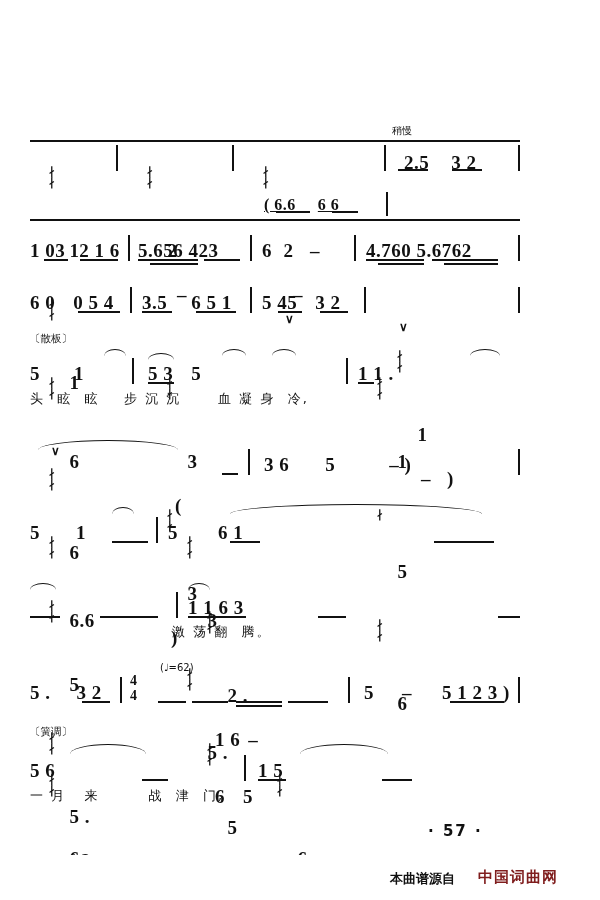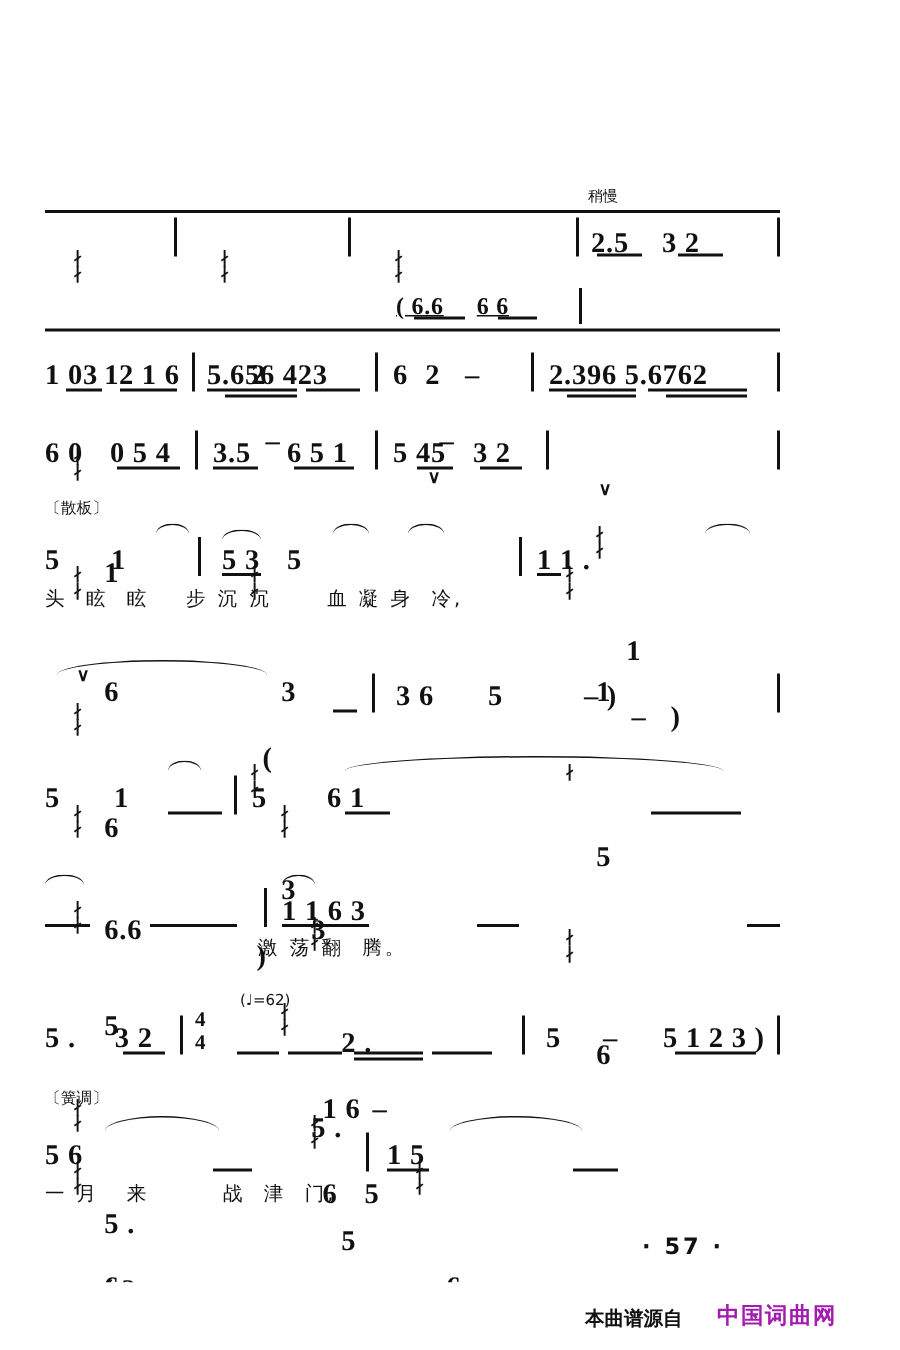--- a/index.html
+++ b/index.html
@@ -112,21 +112,21 @@
     font-family: "DejaVu Sans", sans-serif;
     font-size: 13px;
     font-weight: bold;
     color: #111111;
   }
   .footer-brand {
     position: absolute;
     font-family: "DejaVu Sans", sans-serif;
     font-size: 15px;
     font-weight: bold;
-    color: #a21caf;
+    color: #7f1d1d;
     letter-spacing: 1px;
   }
 </style>
 </head>
 <body>
 
 <div class="page">
 
   <div class="tempo" style="left:392px; top:124px;">稍慢</div>
   <div class="rule" style="left:30px; top:140px; width:490px; height:2px;"></div>
@@ -160,21 +160,21 @@
   <div class="notes" style="left:244px; top:152px;">
     <span style="position:relative;">
       <span style="font-size:11px; position:absolute; left:-2px; top:-9px;">∤</span>
       <span style="font-size:11px; position:absolute; left:-2px; top:2px;">∤</span>
       <span style="margin-left:8px;">2</span>
     </span>
     <span style="display:inline-block;width:28px;"></span>–
     <span style="display:inline-block;width:20px;"></span><span style="font-size:12px;">∨</span>
   </div>
   <div class="bar" style="left:384px; top:145px; height:26px;"></div>
-  <div class="notes" style="left:394px; top:152px;">2.5<span style="display:inline-block;width:22px;"></span>3 2</div>
+  <div class="notes" style="left:404px; top:152px;">2.5<span style="display:inline-block;width:22px;"></span>3 2</div>
   <div class="thin" style="left:398px; top:169px; width:30px;"></div>
   <div class="thin" style="left:452px; top:169px; width:30px;"></div>
   <div class="bar" style="left:518px; top:145px; height:26px;"></div>
 
   <div class="rule" style="left:30px; top:219px; width:490px; height:2px;"></div>
   <div class="notes" style="left:264px; top:196px; font-size:16px;text-decoration:underline;">( 6.6<span style="display:inline-block;width:22px;"></span>6 6</div>
   <div class="thin" style="left:276px; top:211px; width:34px;"></div>
   <div class="thin" style="left:332px; top:211px; width:26px;"></div>
   <div class="bar" style="left:386px; top:192px; height:24px;"></div>
 
@@ -182,21 +182,21 @@
   <div class="thin" style="left:44px; top:259px; width:24px;"></div>
   <div class="thin" style="left:80px; top:259px; width:38px;"></div>
   <div class="bar" style="left:128px; top:235px; height:26px;"></div>
   <div class="notes" style="left:138px; top:240px;">5.656 423</div>
   <div class="thin" style="left:138px; top:259px; width:60px;"></div>
   <div class="thin" style="left:150px; top:263px; width:48px;"></div>
   <div class="thin" style="left:204px; top:259px; width:36px;"></div>
   <div class="bar" style="left:250px; top:235px; height:26px;"></div>
   <div class="notes" style="left:262px; top:240px;">6<span style="display:inline-block;width:38px;"></span>–</div>
   <div class="bar" style="left:354px; top:235px; height:26px;"></div>
-  <div class="notes" style="left:366px; top:240px;">2.396 5.6762</div>
+  <div class="notes" style="left:366px; top:240px;">4.760 5.6762</div>
   <div class="thin" style="left:366px; top:259px; width:58px;"></div>
   <div class="thin" style="left:378px; top:263px; width:46px;"></div>
   <div class="thin" style="left:432px; top:259px; width:66px;"></div>
   <div class="thin" style="left:444px; top:263px; width:54px;"></div>
   <div class="bar" style="left:518px; top:235px; height:26px;"></div>
 
   <div class="notes" style="left:30px; top:292px;">6 0<span style="display:inline-block;width:18px;"></span>0 5 4</div>
   <div class="thin" style="left:78px; top:311px; width:42px;"></div>
   <div class="bar" style="left:130px; top:287px; height:26px;"></div>
   <div class="notes" style="left:142px; top:292px;font-family:Liberation Serif, serif;">3.5<span style="display:inline-block;width:24px;"></span>6 5 1</div>

